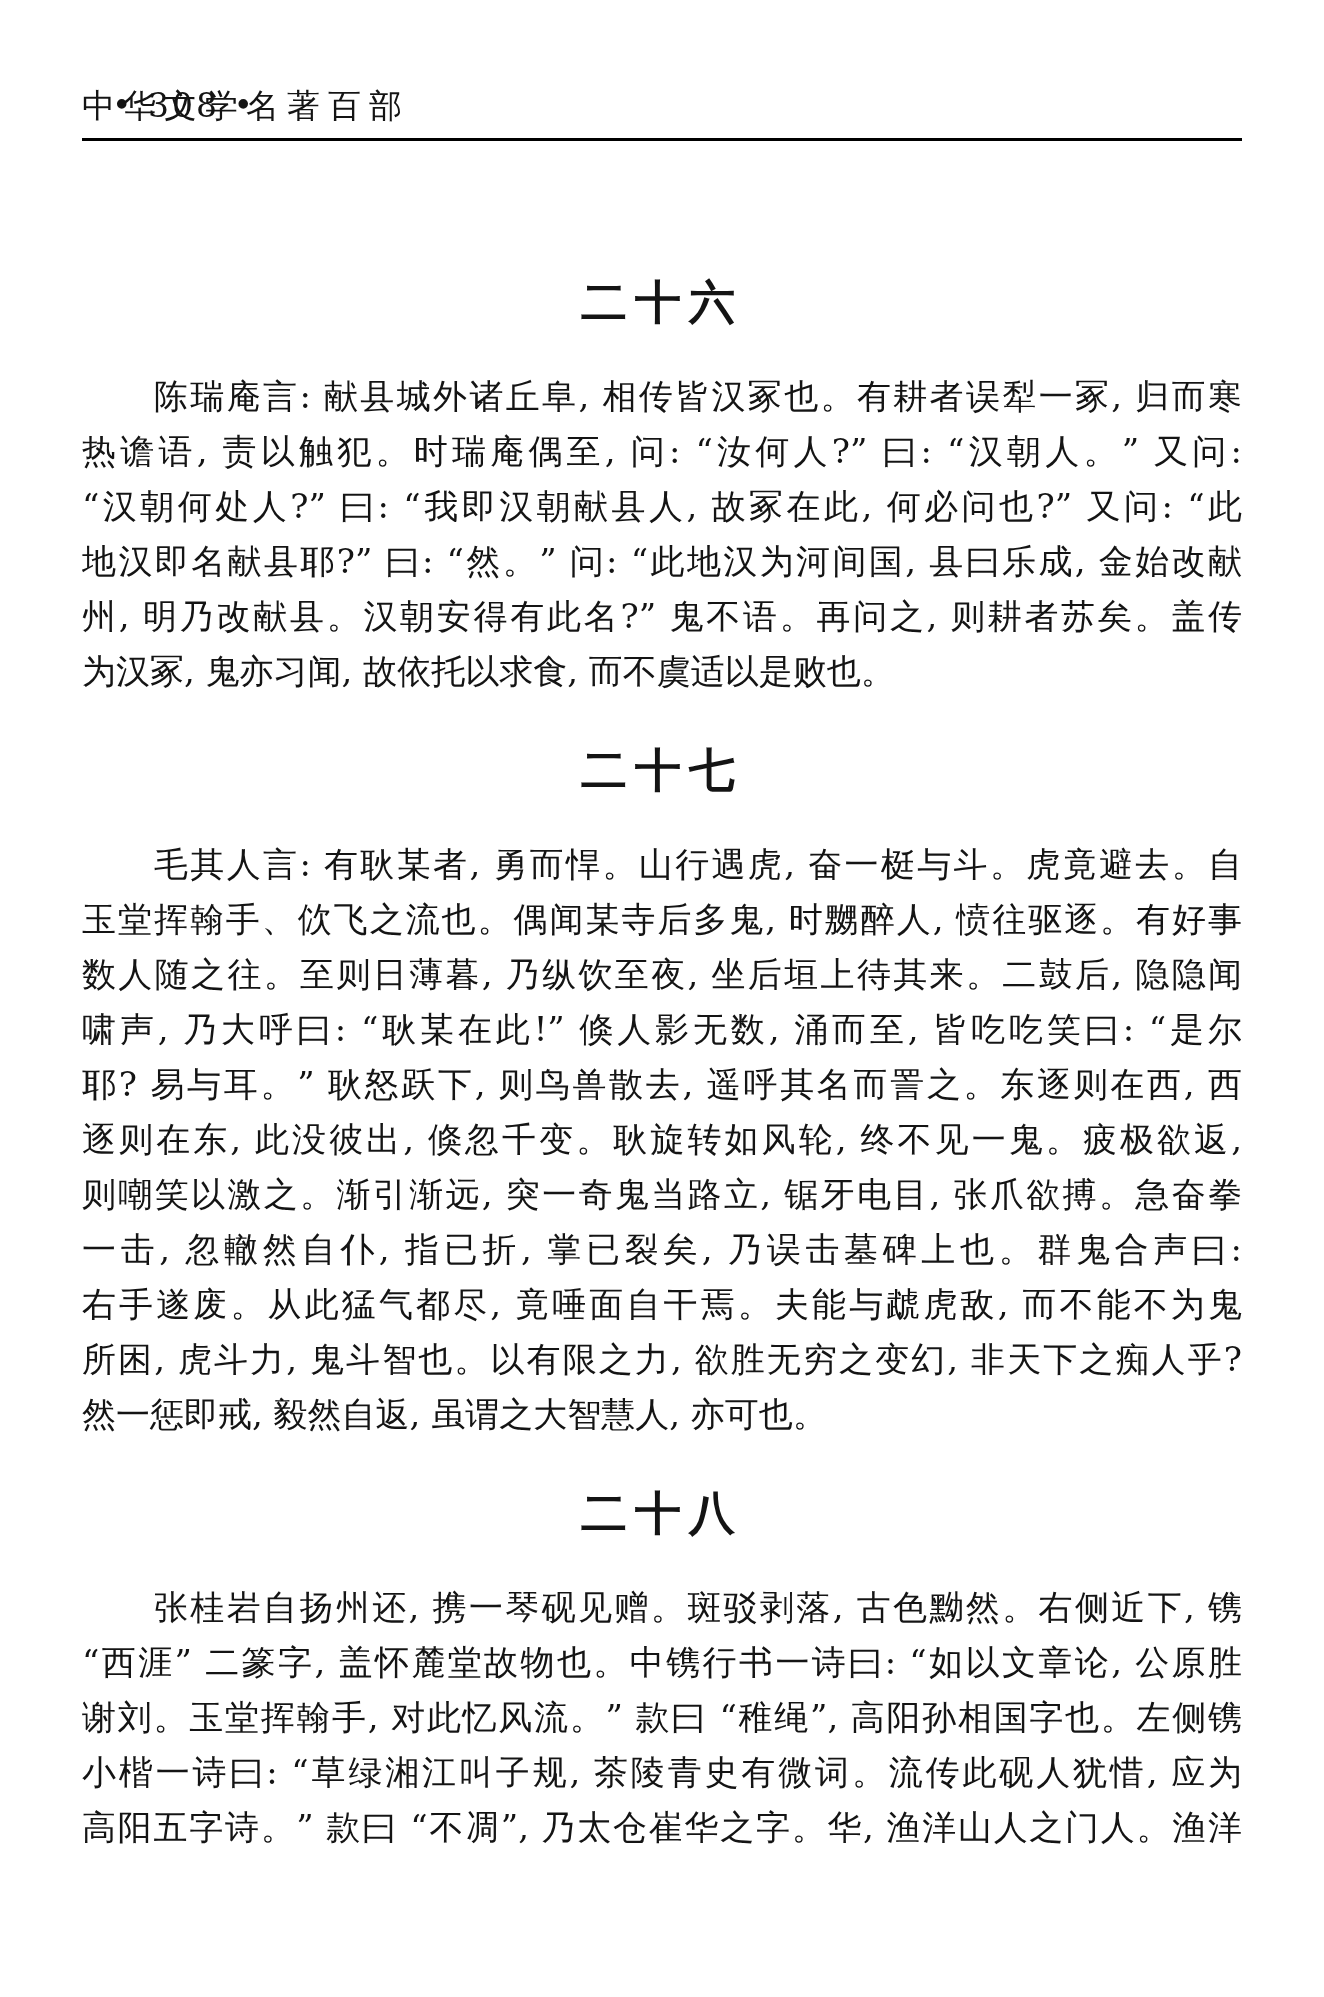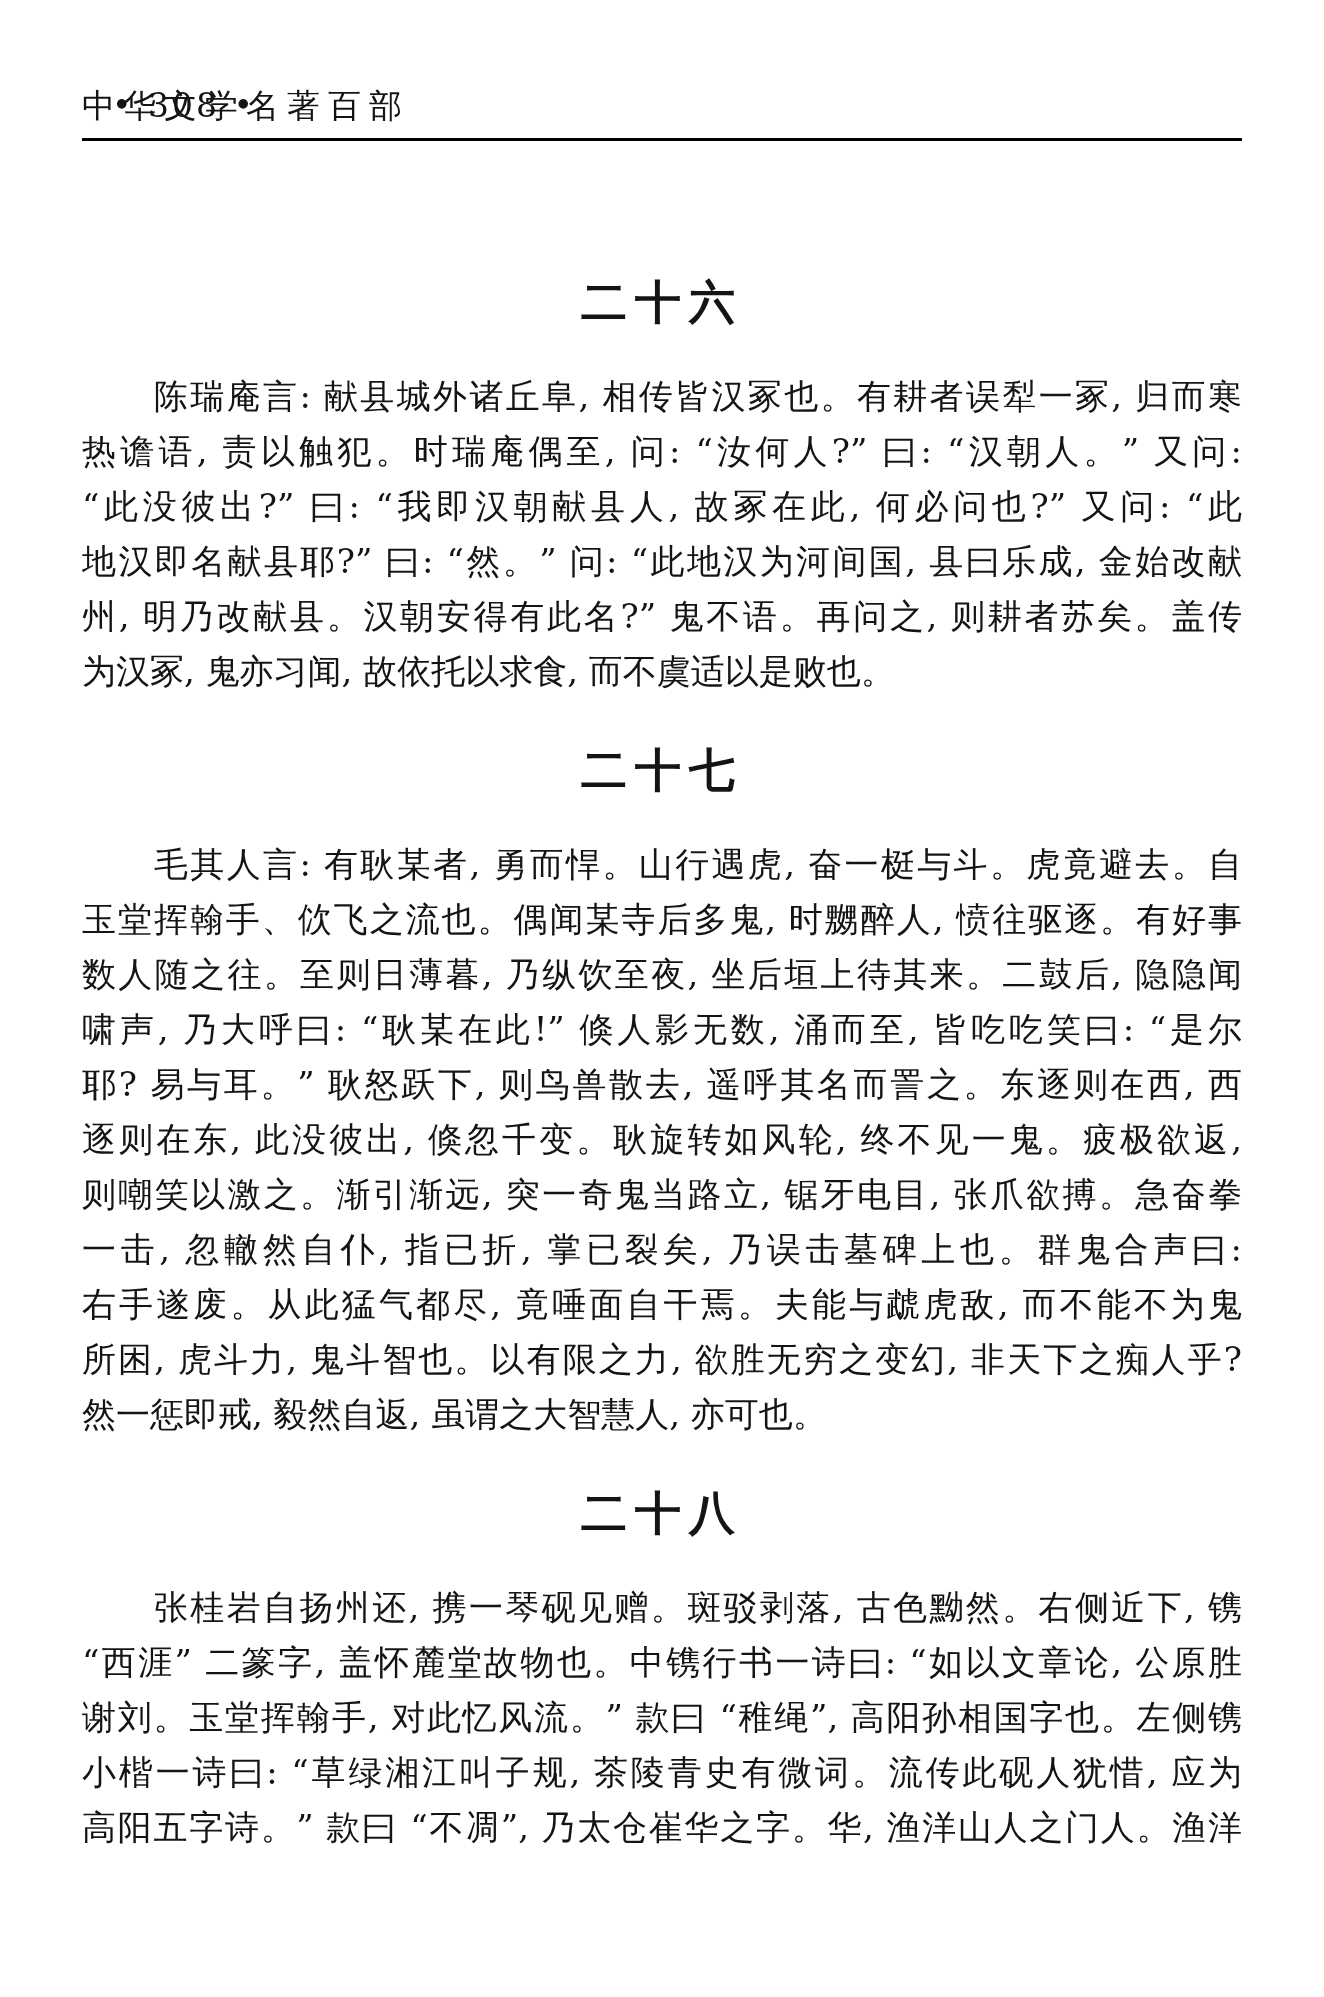--- a/index.html
+++ b/index.html
@@ -72,21 +72,21 @@
     <span class="page-number">• 308 •</span>
     <span class="book-title">中华文学名著百部</span>
   </div>
   <div class="header-rule"></div>
   <div>
       <section class="chapter">
         <div class="chapter-title">二十六</div>
         <div class="chapter-body">
           <div class="text-line first">陈瑞庵言: 献县城外诸丘阜, 相传皆汉冢也。有耕者误犁一冢, 归而寒</div>
           <div class="text-line">热谵语, 责以触犯。时瑞庵偶至, 问: “汝何人?” 曰: “汉朝人。” 又问:</div>
-          <div class="text-line">“此没彼出?” 曰: “我即汉朝献县人, 故冢在此, 何必问也?” 又问: “此</div>
+          <div class="text-line">“汉朝何处人?” 曰: “我即汉朝献县人, 故冢在此, 何必问也?” 又问: “此</div>
           <div class="text-line">地汉即名献县耶?” 曰: “然。” 问: “此地汉为河间国, 县曰乐成, 金始改献</div>
           <div class="text-line">州, 明乃改献县。汉朝安得有此名?” 鬼不语。再问之, 则耕者苏矣。盖传</div>
           <div class="text-line end">为汉冢, 鬼亦习闻, 故依托以求食, 而不虞适以是败也。</div>
         </div>
       </section>
       <section class="chapter">
         <div class="chapter-title">二十七</div>
         <div class="chapter-body">
           <div class="text-line first">毛其人言: 有耿某者, 勇而悍。山行遇虎, 奋一梃与斗。虎竟避去。自</div>
           <div class="text-line">玉堂挥翰手、佽飞之流也。偶闻某寺后多鬼, 时嬲醉人, 愤往驱逐。有好事</div>

